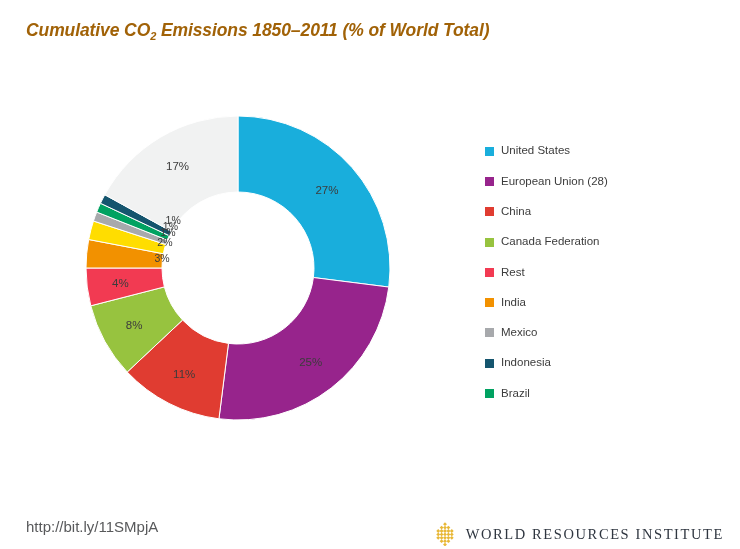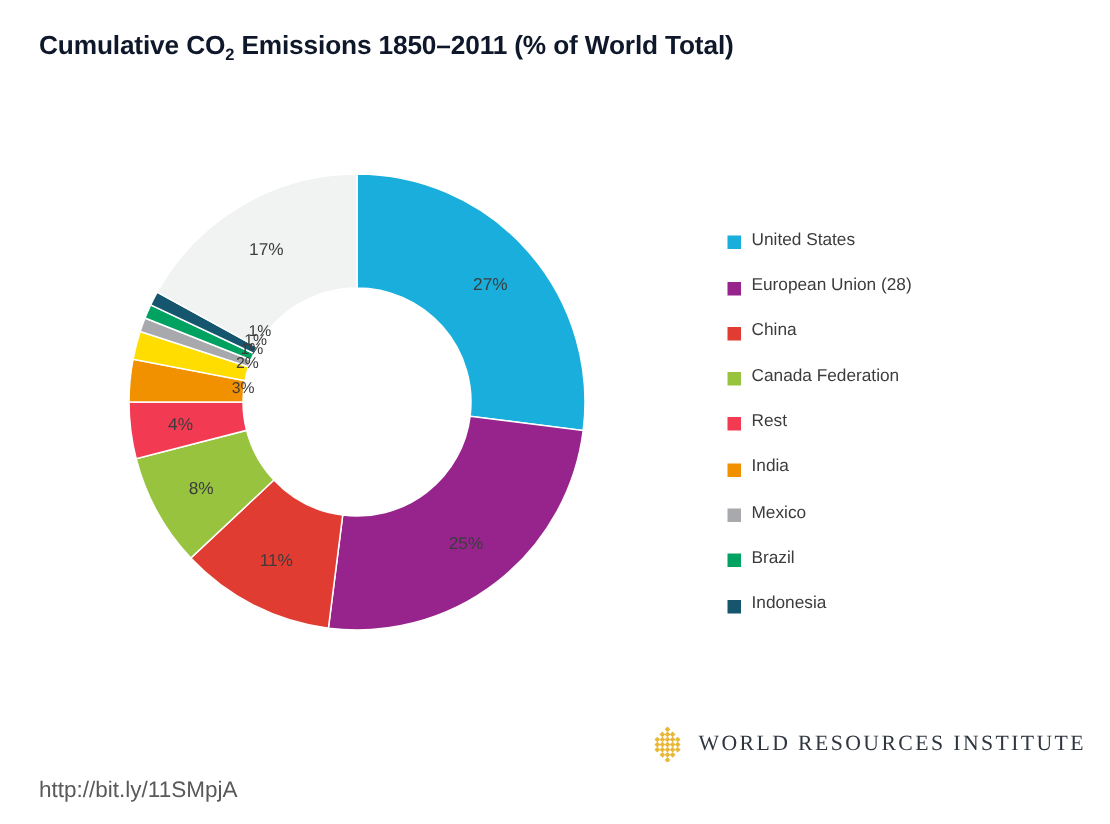--- a/index.html
+++ b/index.html
@@ -17,22 +17,23 @@
   }
 
   
   #chart-title {
     position: absolute;
     left: 26px;
     top: 20px;
     font-size: 17.5px;
     font-weight: bold;
     letter-spacing: -0.1px;
-    color: #0f172a;
+    color: #a16207;
     white-space: nowrap;
+    font-style: italic;
   }
   #chart-title sub {
     font-size: 11px;
     vertical-align: baseline;
     position: relative;
     top: 4px;
   }
 
   
   #donut-wrap {
@@ -60,21 +61,21 @@
 
   
   #legend {
     position: absolute;
     left: 485px;
     top: 136px;
     width: 220px;
   }
   .legend-item {
     display: flex;
-    align-items: flex-end;
+    align-items: center;
     height: 30.3px;
   }
   .legend-swatch {
     width: 9px;
     height: 9px;
     flex: 0 0 9px;
     margin-right: 7px;
   }
   .legend-label {
     font-size: 11.5px;
@@ -87,21 +88,21 @@
   #source-url {
     position: absolute;
     left: 26px;
     top: 518px;
     font-size: 15px;
     color: #58595b;
   }
   #wri-logo {
     position: absolute;
     right: 16px;
-    top: 484px;
+    top: 522px;
     display: flex;
     align-items: center;
   }
   #wri-mark {
     width: 24px;
     height: 24px;
     margin-right: 9px;
     flex: 0 0 24px;
   }
   #wri-wordmark {
@@ -173,26 +174,26 @@
     </div>
     <div class="legend-item">
       <span class="legend-swatch" style="background: rgb(242, 145, 0);"></span>
       <span class="legend-label">India</span>
     </div>
     <div class="legend-item">
       <span class="legend-swatch" style="background: rgb(167, 169, 172);"></span>
       <span class="legend-label">Mexico</span>
     </div>
     <div class="legend-item">
+      <span class="legend-swatch" style="background: rgb(21, 85, 110);"></span>
+      <span class="legend-label">Indonesia</span>
+    </div>
+    <div class="legend-item">
       <span class="legend-swatch" style="background: rgb(0, 162, 97);"></span>
       <span class="legend-label">Brazil</span>
-    </div>
-    <div class="legend-item">
-      <span class="legend-swatch" style="background: rgb(21, 85, 110);"></span>
-      <span class="legend-label">Indonesia</span>
     </div>
   </div>
 
 <div id="source-url">http://bit.ly/11SMpjA</div>
 
 <div id="wri-logo">
   <svg id="wri-mark" viewBox="0 0 24 24">
       <rect x="10.65" y="0.85" width="2.7" height="2.7" fill="#e8b838" transform="rotate(45 12.00 2.20)"></rect>
       <rect x="7.25" y="4.25" width="2.7" height="2.7" fill="#e8b838" transform="rotate(45 8.60 5.60)"></rect>
       <rect x="10.65" y="4.25" width="2.7" height="2.7" fill="#e8b838" transform="rotate(45 12.00 5.60)"></rect>

